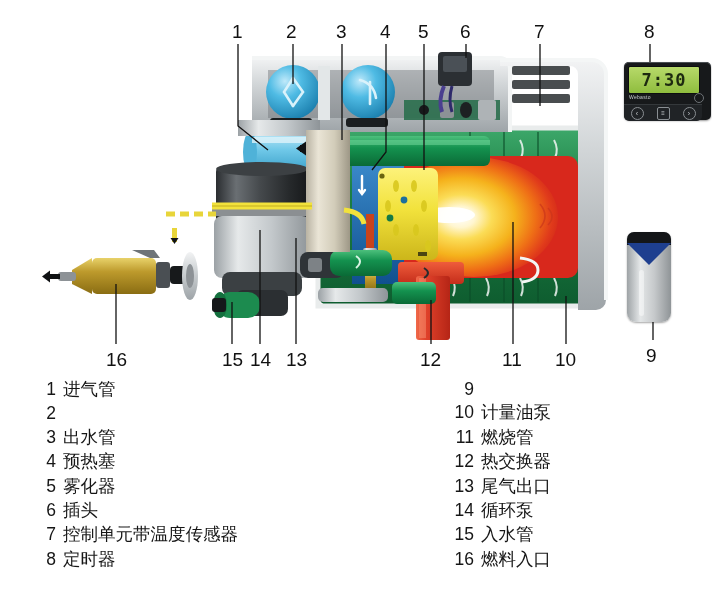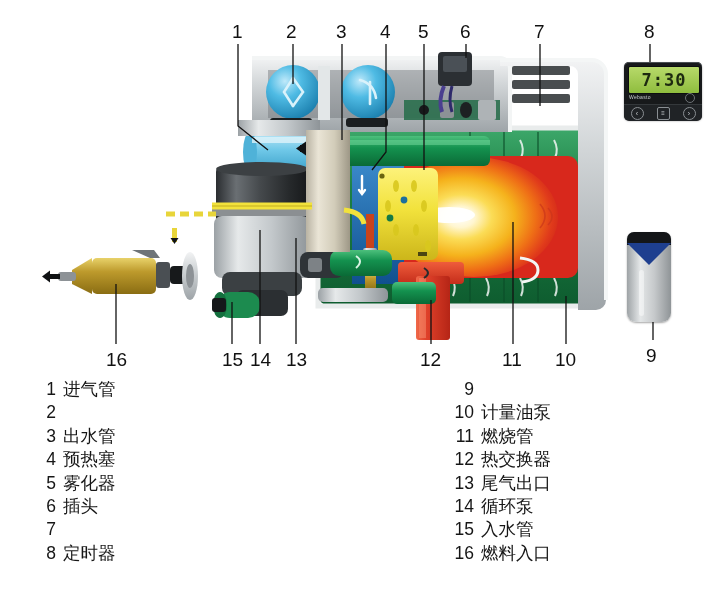--- a/index.html
+++ b/index.html
@@ -35,21 +35,21 @@
   .legend.left{left:30px;}
   .legend.right{left:448px;}
   .legend .row{display:flex;align-items:baseline;white-space:nowrap;}
   .legend .num{
     display:inline-block;
     width:26px;
     text-align:right;
     margin-right:7px;
     font-family:"Liberation Sans","DejaVu Sans",sans-serif;
   }
-  .legend .txt{font-family:Liberation Sans, sans-serif;}
+  .legend .txt{font-family:Liberation Mono, monospace;}
 
   
   .part{position:absolute;}
 </style>
 </head>
 <body>
 
 <div id="stage">
 
   <svg class="part" style="left:0;top:0;" width="712" height="380" viewBox="0 0 712 380">
@@ -387,21 +387,21 @@
       <path d="M296 238 L296 344"></path>
 
       <path d="M260 230 L260 344"></path>
 
       <path d="M232 302 L232 344"></path>
 
       <path d="M116 284 L116 344"></path>
     </g>
   </svg>
 
-  <div class="part" style="left:624px;top:62px;width:78px;height:58px;background:#17191b;border-radius:5px;
+  <div class="part" style="left:624px;top:62px;width:87px;height:58px;background:#17191b;border-radius:5px;
               box-shadow:inset 0 1px 0 #4a4f53, 0 1px 2px rgba(0,0,0,.4);">
 
     <div style="position:absolute;left:4px;top:4px;width:70px;height:26px;
                 background:linear-gradient(#b7d96a,#8fbd3e);border:1px solid #0c0d0e;border-radius:2px;
                 display:flex;align-items:center;justify-content:center;">
       <span style="font-family:'DejaVu Sans Mono','Liberation Mono',monospace;font-size:17px;
                    font-weight:bold;color:#1d2a10;letter-spacing:1px;">7:30</span>
     </div>
 
     <div style="position:absolute;left:5px;top:32px;font-size:5px;color:#c9ced1;
@@ -474,20 +474,21 @@
       <div class="row">
         <span class="num">5</span>
         <span class="txt">雾化器</span>
       </div>
       <div class="row">
         <span class="num">6</span>
         <span class="txt">插头</span>
       </div>
       <div class="row">
         <span class="num">7</span>
+        <span class="txt">控制单元带温度传感器</span>
       </div>
       <div class="row">
         <span class="num">8</span>
         <span class="txt">定时器</span>
       </div>
     </div>
 
   <div class="legend right" id="legend-right">
       <div class="row">
         <span class="num">9</span>

